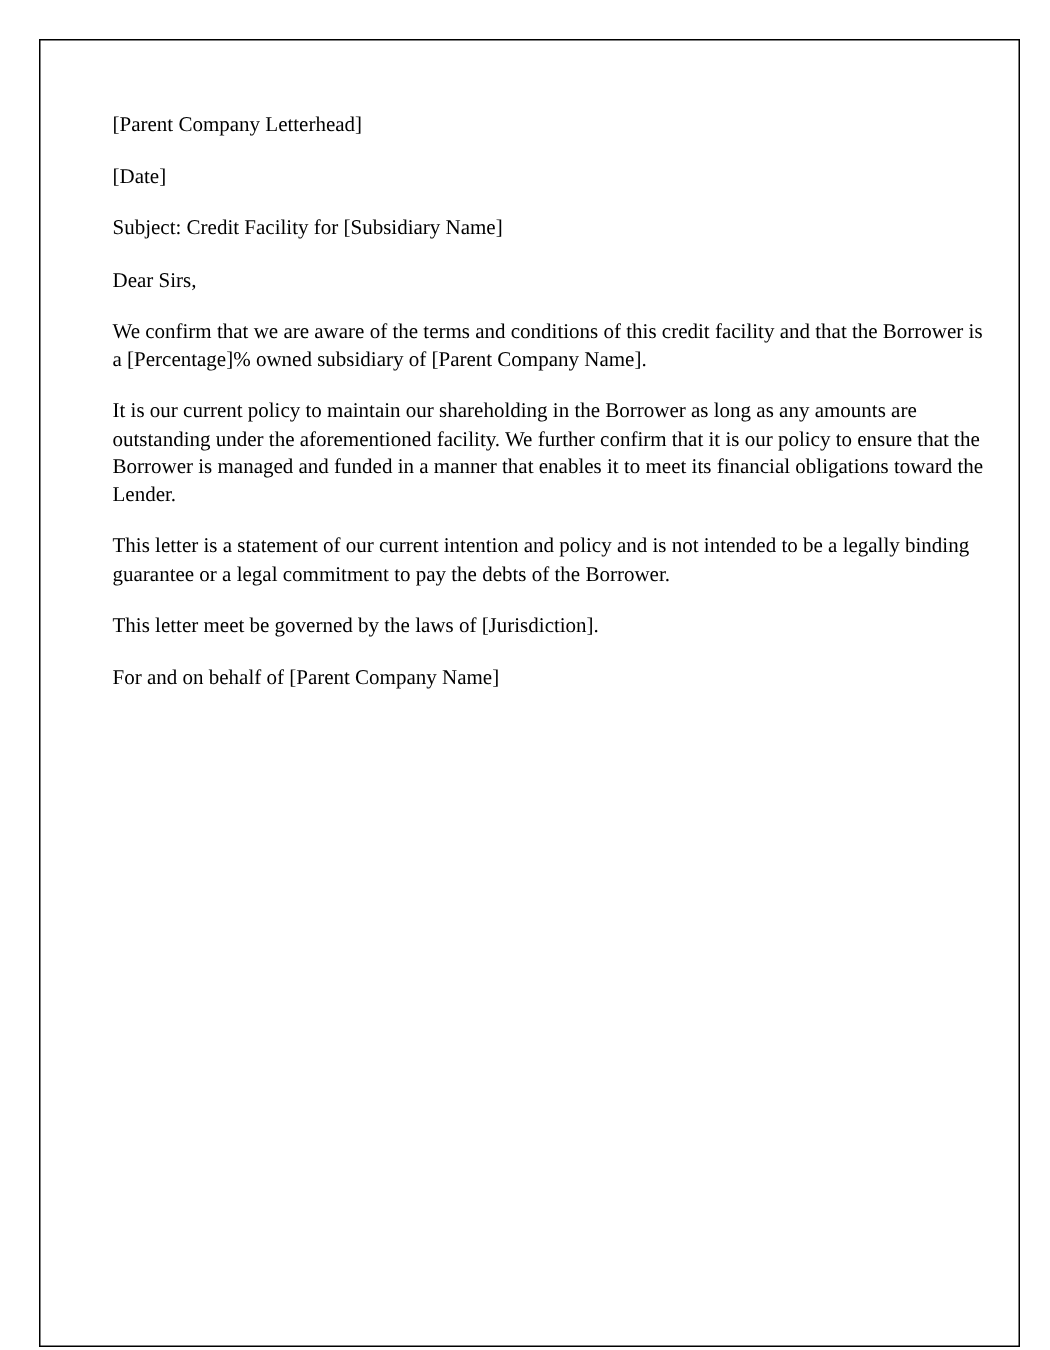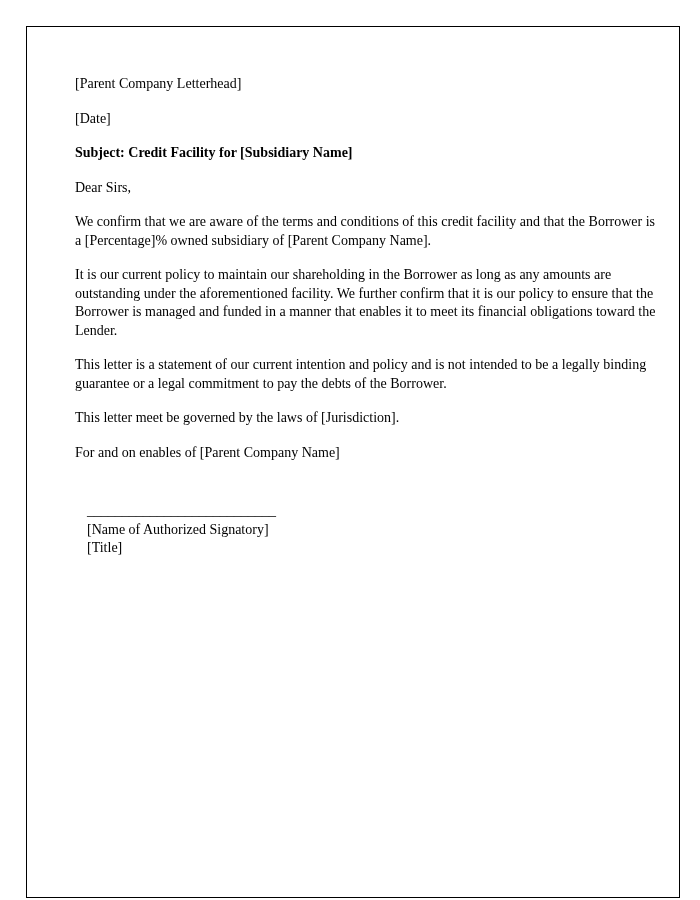--- a/index.html
+++ b/index.html
@@ -28,21 +28,21 @@
   p.block {
     margin: 0 0 16px 0;
   }
   .addr-line {
     margin: 0;
   }
   .addr-block {
     margin: 0 0 16px 0;
   }
   .subject {
-    font-weight: bold;
+    font-weight: normal;
   }
   .signature-block {
     margin-top: 40px;
   }
   .sig-line {
     letter-spacing: 0;
   }
 </style>
 </head>
 <body>
@@ -62,22 +62,17 @@
 
     <p class="block">We confirm that we are aware of the terms and conditions of this credit facility and that the Borrower is a [Percentage]% owned subsidiary of [Parent Company Name].</p>
 
     <p class="block">It is our current policy to maintain our shareholding in the Borrower as long as any amounts are outstanding under the aforementioned facility. We further confirm that it is our policy to ensure that the Borrower is managed and funded in a manner that enables it to meet its financial obligations toward the Lender.</p>
 
     <p class="block">This letter is a statement of our current intention and policy and is not intended to be a legally binding guarantee or a legal commitment to pay the debts of the Borrower.</p>
 
     <p class="block">This letter meet be governed by the laws of [Jurisdiction].</p>
 
 
-    <p class="block">For and on enables of [Parent Company Name]</p>
+    <p class="block">For and on behalf of [Parent Company Name]</p>
 
-    <div class="signature-block">
-      <p class="addr-line sig-line">___________________________</p>
-      <p class="addr-line">[Name of Authorized Signatory]</p>
-      <p class="addr-line">[Title]</p>
-    </div>
 
   </div>
 </div>
 
 </body></html>

